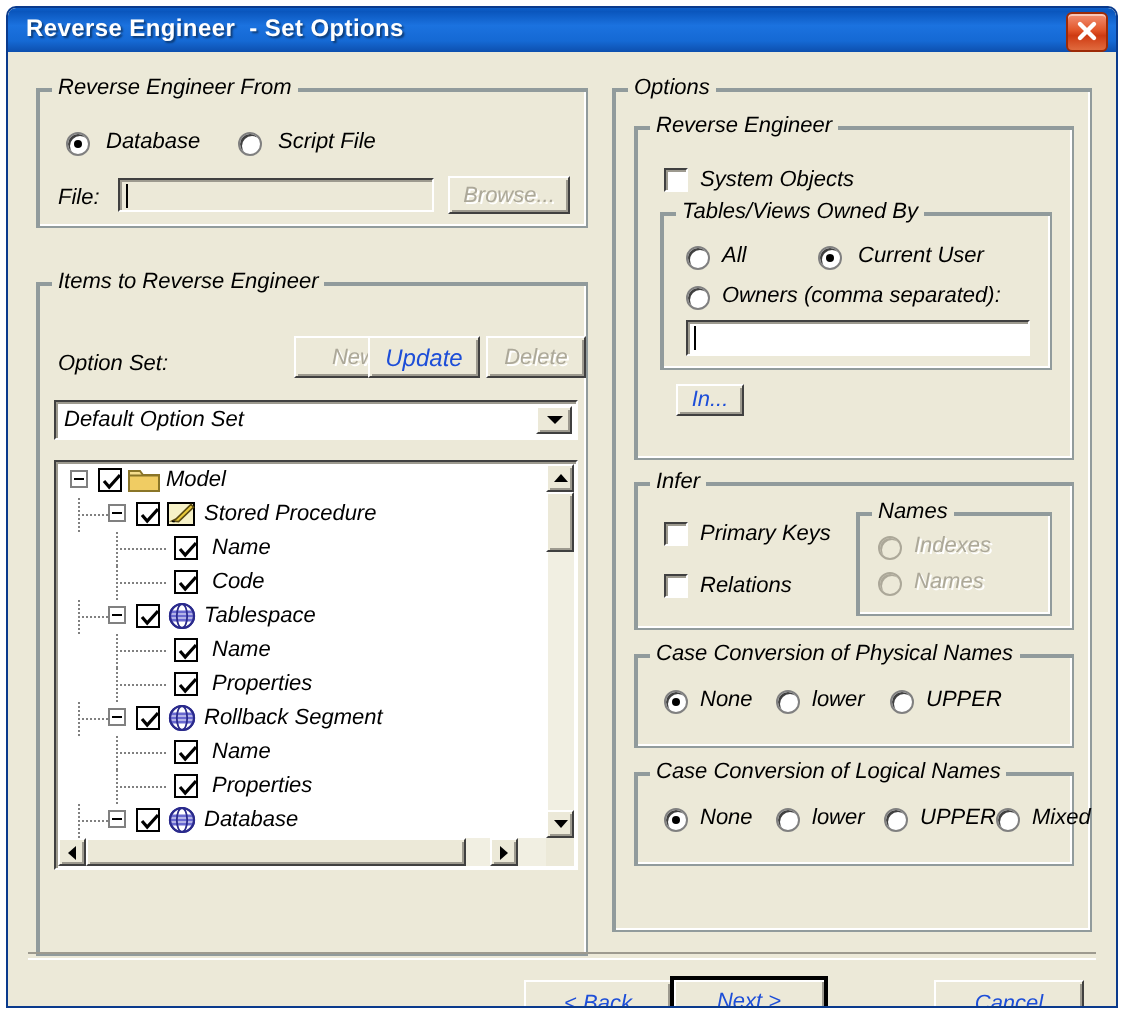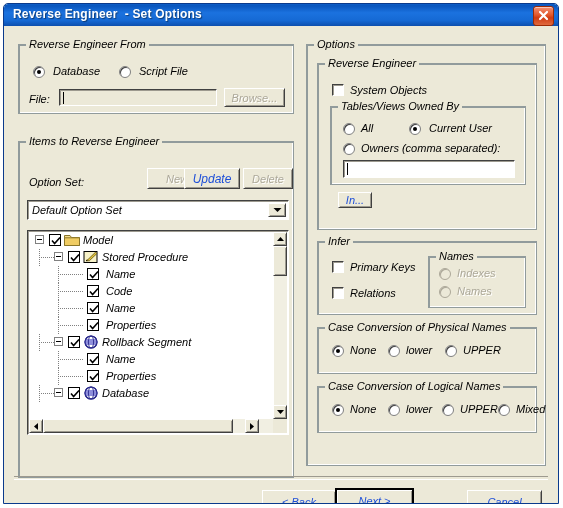--- a/index.html
+++ b/index.html
@@ -270,20 +270,39 @@
               <div class="dashline" style="left:29px;top:0;height:17px;"></div>
               <div class="dashh" style="left:29px;top:8px;width:25px;"></div>
               <div class="tcb" style="left:58px;">
                 <svg width="10" height="10" viewBox="0 0 10 10">
                   <path d="M1 4.5 L3.6 7.5 L9 1.5" stroke="#000" stroke-width="1.6" fill="none"></path>
                 </svg>
               </div>
               <div class="tlabel" style="left:77px;">Code</div>
             </div>
             <div class="trow">
+              <div class="dashline" style="left:10px;top:0;height:17px;"></div>
+              <div class="dashh" style="left:10px;top:8px;width:15px;"></div>
+              <div class="expander" style="left:25px;">
+                <div class="hbar"></div>
+              </div>
+              <div class="tcb" style="left:39px;">
+                <svg width="10" height="10" viewBox="0 0 10 10">
+                  <path d="M1 4.5 L3.6 7.5 L9 1.5" stroke="#000" stroke-width="1.6" fill="none"></path>
+                </svg>
+              </div>
+              <div class="ico" style="left:54px;"><svg width="16" height="14" viewBox="0 0 16 14">
+                  <circle cx="8" cy="7" r="6" fill="#ffffff" stroke="#2a2a8c" stroke-width="1.1"></circle>
+                  <path d="M2.3 5 H13.7 M1.6 7 H14.4 M2.3 9 H13.7" stroke="#6a6ad0" stroke-width="1.6"></path>
+                  <circle cx="8" cy="7" r="6" fill="none" stroke="#2a2a8c" stroke-width="1.1"></circle>
+                  <ellipse cx="8" cy="7" rx="2.6" ry="6" fill="none" stroke="#2a2a8c" stroke-width="0.9"></ellipse>
+                </svg></div>
+              <div class="tlabel" style="left:73px;">Tablespace</div>
+            </div>
+            <div class="trow">
               <div class="dashline" style="left:29px;top:0;height:17px;"></div>
               <div class="dashh" style="left:29px;top:8px;width:25px;"></div>
               <div class="tcb" style="left:58px;">
                 <svg width="10" height="10" viewBox="0 0 10 10">
                   <path d="M1 4.5 L3.6 7.5 L9 1.5" stroke="#000" stroke-width="1.6" fill="none"></path>
                 </svg>
               </div>
               <div class="tlabel" style="left:77px;">Name</div>
             </div>
             <div class="trow">

